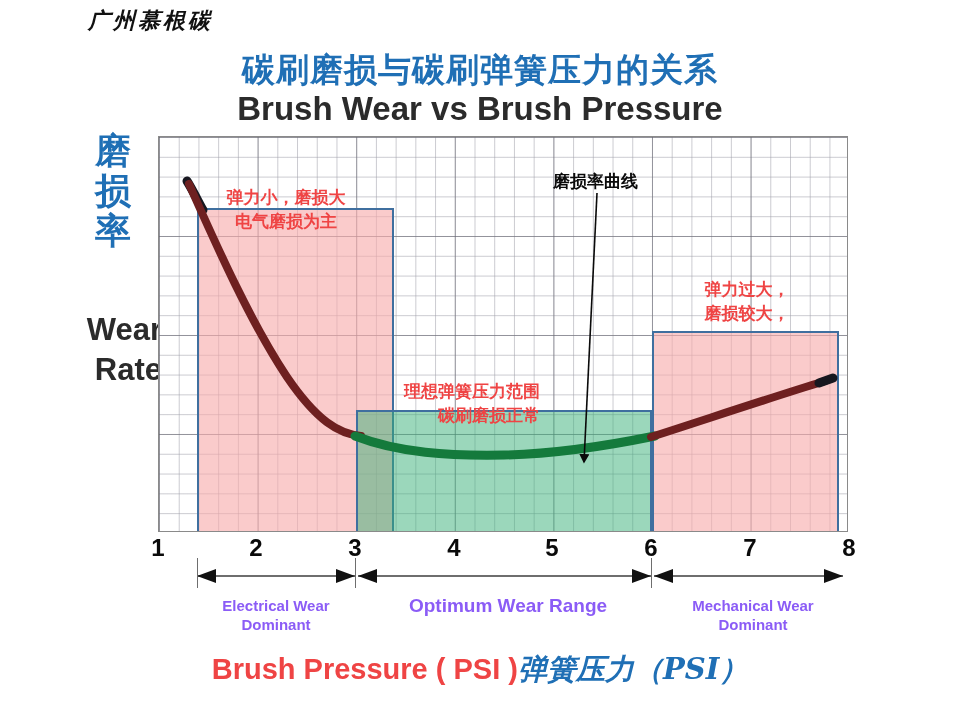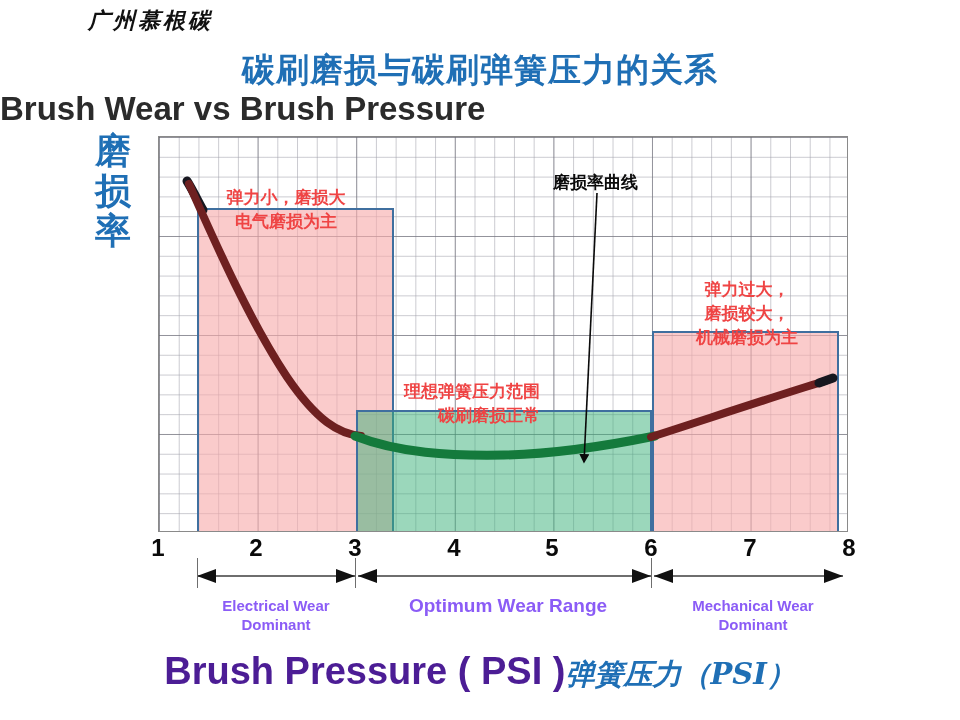--- a/index.html
+++ b/index.html
@@ -30,20 +30,21 @@
     text-align:center;
     font-family:"DejaVu Serif","Liberation Serif",serif;
     font-weight:bold;
     font-size:33px;
     color:#1f6fb5;
     letter-spacing:1px;
     white-space:nowrap;
   }
   .title-en{
     left:0;top:90px;width:960px;
+    text-align:center;
     font-weight:bold;
     font-size:33px;
     color:#2b2b2b;
     letter-spacing:0px;
     white-space:nowrap;
   }
 
   
   .ylabel-cn{
     left:82px;top:130px;width:62px;
@@ -92,21 +93,21 @@
   .anno{
     font-family:Liberation Mono, monospace;
     font-weight:bold;
     color:#ef4444;
     font-size:17px;
     line-height:24px;
     white-space:nowrap;
     margin-top:41px;
   }
   .anno-black{
-    font-family:Liberation Sans, sans-serif;
+    font-family:Liberation Mono, monospace;
     font-weight:bold;
     color:#0a0a0a;
     font-size:17px;
     line-height:22px;
     white-space:nowrap;
   }
   .anno-left{left:196px;top:146px;text-align:center;width:180px;}
   .anno-mid{left:360px;top:340px;text-align:right;width:180px;}
   .anno-right{left:657px;top:238px;text-align:center;width:180px;}
   .anno-curve{left:553px;top:172px;}
@@ -127,38 +128,42 @@
   .region{
     position:absolute;top:0;text-align:center;
     font-weight:bold;font-size:15px;line-height:19px;color:#8b5cf6;
   }
 
   
   .xtitle{
     left:0;top:650px;width:960px;text-align:center;white-space:nowrap;
   }
   .xtitle .en{
-    font-weight:bold;font-size:38px;color:#4c1d95;
+    font-weight:bold;font-size:29px;color:#ef4444;
   }
   .xtitle .cn{
     font-family:"DejaVu Serif","Liberation Serif",serif;
     font-weight:bold;font-size:29px;color:#1f6fb5;font-style:italic;
   }
 </style>
 </head>
 <body>
 
 <div id="root">
 
   <div class="abs logo">广州慕根碳</div>
 
   <div class="abs title-cn">碳刷磨损与碳刷弹簧压力的关系</div>
   <div class="abs title-en">Brush Wear  vs  Brush Pressure</div>
 
   <div class="abs ylabel-cn">磨损率</div>
+  <div class="abs ylabel-en">
+    <div>Wear</div>
+    <div>Rate</div>
+  </div>
 
   <div class="abs" id="plot">
 
     <div class="zone zone-pink" style="left:38px;top:71px;width:197px;height:325px;"></div>
     <div class="zone zone-green" style="left:197px;top:273px;width:296px;height:123px;"></div>
     <div class="zone zone-pink" style="left:493px;top:194px;width:187px;height:202px;"></div>
 
     <svg class="svg-layer" viewBox="0 0 690 396" preserveAspectRatio="none">
 
       <path d="M 28 44 C 33 52, 38 62, 44 73" fill="none" stroke="#17171f" stroke-width="9" stroke-linecap="round"></path>
@@ -186,21 +191,20 @@
   </div>
 
   <div class="abs anno anno-mid">
     <div>理想弹簧压力范围</div>
     <div>碳刷磨损正常</div>
   </div>
 
   <div class="abs anno anno-right">
     <div>弹力过大，</div>
     <div>磨损较大，</div>
-    <div>机械磨损为主</div>
   </div>
 
   <div class="abs anno-black anno-curve">磨损率曲线</div>
 
   <div class="abs xticks">
     <div class="xtick" style="left:3px;">1</div>
     <div class="xtick" style="left:101px;">2</div>
     <div class="xtick" style="left:200px;">3</div>
     <div class="xtick" style="left:299px;">4</div>
     <div class="xtick" style="left:397px;">5</div>

